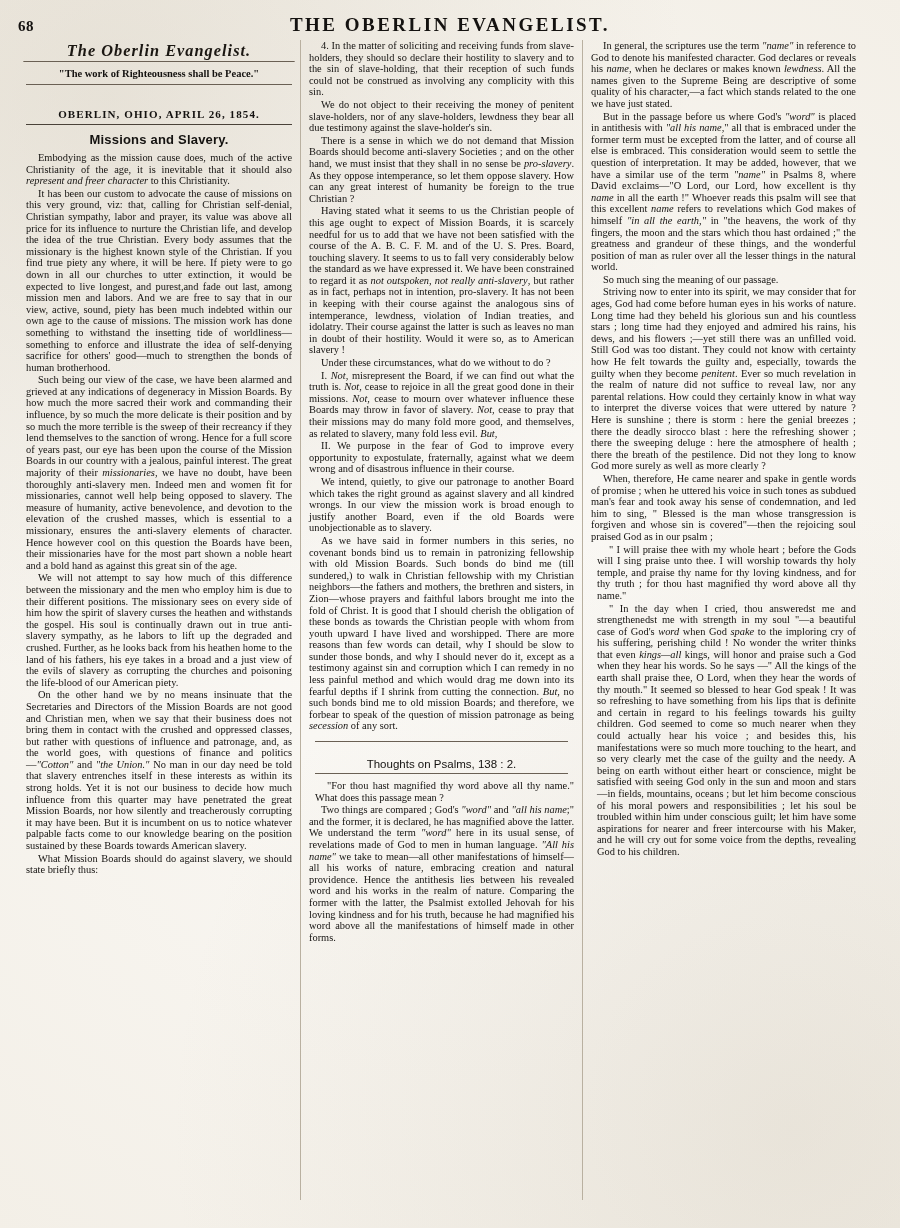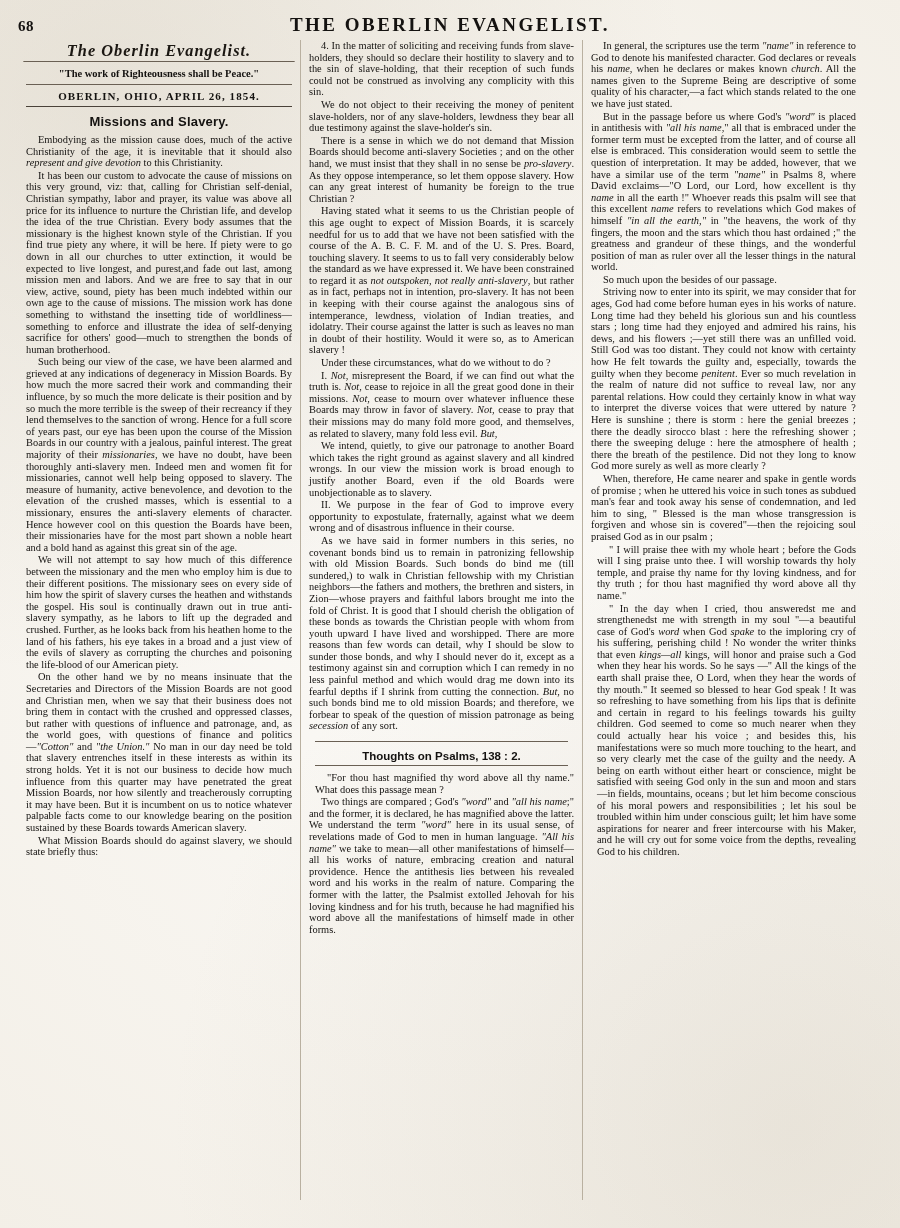--- a/index.html
+++ b/index.html
@@ -87,38 +87,39 @@
     font-family: "Liberation Serif", serif;
   }
   .dateline {
     text-align: center;
     font-size: 11px;
     font-weight: bold;
     letter-spacing: 1.1px;
     padding: 5px 0 4px 0;
     border-bottom: 1.5px solid #4a4239;
     font-family: "Liberation Serif", serif;
+    margin-top: 18px;
   }
   .headline {
     text-align: center;
     font-size: 13px;
     font-weight: bold;
     padding: 7px 0 5px 0;
     font-family: "Liberation Sans", sans-serif;
     letter-spacing: 0.2px;
   }
   .subhead {
     text-align: center;
     font-size: 11.5px;
-    font-weight: bold;
+    font-weight: normal;
     font-family: "Liberation Sans", sans-serif;
     border-top: 1px solid #6a6054;
     border-bottom: 1px solid #6a6054;
     margin: 9px 6px 6px 6px;
-    padding: 8px 0 3px 0;
+    padding: 16px 0 3px 0;
   }
   p.body {
     font-size: 10.4px;
     line-height: 11.6px;
     text-align: justify;
     margin: 0 0 1px 0;
     text-indent: 12px;
     font-family: "Liberation Serif", serif;
     hyphens: auto;
     -webkit-hyphens: auto;
@@ -141,51 +142,51 @@
   </div>
 
   <div class="columns">
 
     <div class="col">
       <div class="nameplate">The Oberlin Evangelist.</div>
       <div class="motto">"The work of Righteousness shall be Peace."</div>
       <div class="dateline">OBERLIN, OHIO, APRIL 26, 1854.</div>
       <div class="headline">Missions and Slavery.</div>
 
-      <p class="body">Embodying as the mission cause does, much of the active Christianity of the age, it is inevitable that it should also <i>represent and give devotion</i> to this Christianity.</p>
+      <p class="body">Embodying as the mission cause does, much of the active Christianity of the age, it is inevitable that it should also <i>represent and freer character</i> to this Christianity.</p>
       <p class="body">It has been our custom to advocate the cause of missions on this very ground, viz: that, calling for Christian self-denial, Christian sympathy, labor and prayer, its value was above all price for its influence to nurture the Christian life, and develop the idea of the true Christian. Every body assumes that the missionary is the highest known style of the Christian. If you find true piety any where, it will be here. If piety were to go down in all our churches to utter extinction, it would be expected to live longest, and purest,and fade out last, among mission men and labors. And we are free to say that in our view, active, sound, piety has been much indebted within our own age to the cause of missions. The mission work has done something to withstand the insetting tide of worldliness—something to enforce and illustrate the idea of self-denying sacrifice for others' good—much to strengthen the bonds of human brotherhood.</p>
       <p class="body">Such being our view of the case, we have been alarmed and grieved at any indications of degeneracy in Mission Boards. By how much the more sacred their work and commanding their influence, by so much the more delicate is their position and by so much the more terrible is the sweep of their recreancy if they lend themselves to the sanction of wrong. Hence for a full score of years past, our eye has been upon the course of the Mission Boards in our country with a jealous, painful interest. The great majority of their <i>missionaries</i>, we have no doubt, have been thoroughly anti-slavery men. Indeed men and women fit for missionaries, cannot well help being opposed to slavery. The measure of humanity, active benevolence, and devotion to the elevation of the crushed masses, which is essential to a missionary, ensures the anti-slavery elements of character. Hence however cool on this question the Boards have been, their missionaries have for the most part shown a noble heart and a bold hand as against this great sin of the age.</p>
       <p class="body">We will not attempt to say how much of this difference between the missionary and the men who employ him is due to their different positions. The missionary sees on every side of him how the spirit of slavery curses the heathen and withstands the gospel. His soul is continually drawn out in true anti-slavery sympathy, as he labors to lift up the degraded and crushed. Further, as he looks back from his heathen home to the land of his fathers, his eye takes in a broad and a just view of the evils of slavery as corrupting the churches and poisoning the life-blood of our American piety.</p>
       <p class="body">On the other hand we by no means insinuate that the Secretaries and Directors of the Mission Boards are not good and Christian men, when we say that their business does not bring them in contact with the crushed and oppressed classes, but rather with questions of influence and patronage, and, as the world goes, with questions of finance and politics—<i>"Cotton"</i> and <i>"the Union."</i> No man in our day need be told that slavery entrenches itself in these interests as within its strong holds. Yet it is not our business to decide how much influence from this quarter may have penetrated the great Mission Boards, nor how silently and treacherously corrupting it may have been. But it is incumbent on us to notice whatever palpable facts come to our knowledge bearing on the position sustained by these Boards towards American slavery.</p>
       <p class="body">What Mission Boards should do against slavery, we should state briefly thus:</p>
     </div>
 
     <div class="col">
 
       <p class="body">4. In the matter of soliciting and receiving funds from slave-holders, they should so declare their hostility to slavery and to the sin of slave-holding, that their reception of such funds could not be construed as involving any complicity with this sin.</p>
       <p class="body">We do not object to their receiving the money of penitent slave-holders, nor of any slave-holders, lewdness they bear all due testimony against the slave-holder's sin.</p>
       <p class="body">There is a sense in which we do not demand that Mission Boards should become anti-slavery Societies ; and on the other hand, we must insist that they shall in no sense be <i>pro-slavery</i>. As they oppose intemperance, so let them oppose slavery. How can any great interest of humanity be foreign to the true Christian ?</p>
       <p class="body">Having stated what it seems to us the Christian people of this age ought to expect of Mission Boards, it is scarcely needful for us to add that we have not been satisfied with the course of the A. B. C. F. M. and of the U. S. Pres. Board, touching slavery. It seems to us to fall very considerably below the standard as we have expressed it. We have been constrained to regard it as <i>not outspoken, not really anti-slavery</i>, but rather as in fact, perhaps not in intention, pro-slavery. It has not been in keeping with their course against the analogous sins of intemperance, lewdness, violation of Indian treaties, and idolatry. Their course against the latter is such as leaves no man in doubt of their hostility. Would it were so, as to American slavery !</p>
       <p class="body">Under these circumstances, what do we without to do ?</p>
       <p class="body">I. <i>Not</i>, misrepresent the Board, if we can find out what the truth is. <i>Not</i>, cease to rejoice in all the great good done in their missions. <i>Not</i>, cease to mourn over whatever influence these Boards may throw in favor of slavery. <i>Not</i>, cease to pray that their missions may do many fold more good, and themselves, as related to slavery, many fold less evil. <i>But</i>,</p>
+      <p class="body">II. We purpose in the fear of God to improve every opportunity to expostulate, fraternally, against what we deem wrong and of disastrous influence in their course.</p>
       <p class="body">We intend, quietly, to give our patronage to another Board which takes the right ground as against slavery and all kindred wrongs. In our view the mission work is broad enough to justify another Board, even if the old Boards were unobjectionable as to slavery.</p>
-      <p class="body">II. We purpose in the fear of God to improve every opportunity to expostulate, fraternally, against what we deem wrong and of disastrous influence in their course.</p>
       <p class="body">As we have said in former numbers in this series, no covenant bonds bind us to remain in patronizing fellowship with old Mission Boards. Such bonds do bind me (till sundered,) to walk in Christian fellowship with my Christian neighbors—the fathers and mothers, the brethren and sisters, in Zion—whose prayers and faithful labors brought me into the fold of Christ. It is good that I should cherish the obligation of these bonds as towards the Christian people with whom from youth upward I have lived and worshipped. There are more reasons than few words can detail, why I should be slow to sunder those bonds, and why I should never do it, except as a testimony against sin and corruption which I can remedy in no less painful method and which would drag me down into its fearful depths if I shrink from cutting the connection. <i>But</i>, no such bonds bind me to old mission Boards; and therefore, we forbear to speak of the question of mission patronage as being <i>secession</i> of any sort.</p>
 
       <div class="subhead">Thoughts on Psalms, 138 : 2.</div>
 
       <p class="body quote">"For thou hast magnified thy word above all thy name." What does this passage mean ?</p>
       <p class="body">Two things are compared ; God's <i>"word"</i> and <i>"all his name</i>;" and the former, it is declared, he has magnified above the latter. We understand the term <i>"word"</i> here in its usual sense, of revelations made of God to men in human language. <i>"All his name"</i> we take to mean—all other manifestations of himself—all his works of nature, embracing creation and natural providence. Hence the antithesis lies between his revealed word and his works in the realm of nature. Comparing the former with the latter, the Psalmist extolled Jehovah for his loving kindness and for his truth, because he had magnified his word above all the manifestations of himself made in other forms.</p>
     </div>
 
     <div class="col">
 
-      <p class="body">In general, the scriptures use the term <i>"name"</i> in reference to God to denote his manifested character. God declares or reveals his <i>name</i>, when he declares or makes known <i>church</i>. All the names given to the Supreme Being are descriptive of some quality of his character,—a fact which stands related to the one we have just stated.</p>
+      <p class="body">In general, the scriptures use the term <i>"name"</i> in reference to God to denote his manifested character. God declares or reveals his <i>name</i>, when he declares or makes known <i>lewdness</i>. All the names given to the Supreme Being are descriptive of some quality of his character,—a fact which stands related to the one we have just stated.</p>
       <p class="body">But in the passage before us where God's <i>"word"</i> is placed in antithesis with <i>"all his name</i>," all that is embraced under the former term must be excepted from the latter, and of course all else is embraced. This consideration would seem to settle the question of interpretation. It may be added, however, that we have a similar use of the term <i>"name"</i> in Psalms 8, where David exclaims—"O Lord, our Lord, how excellent is thy <i>name</i> in all the earth !" Whoever reads this psalm will see that this excellent <i>name</i> refers to revelations which God makes of himself <i>"in all the earth,"</i> in "the heavens, the work of thy fingers, the moon and the stars which thou hast ordained ;" the greatness and grandeur of these things, and the wonderful position of man as ruler over all the lesser things in the natural world.</p>
-      <p class="body">So much upon the besides of our passage.</p>
+      <p class="body">So much sing the meaning of our passage.</p>
       <p class="body">Striving now to enter into its spirit, we may consider that for ages, God had come before human eyes in his works of nature. Long time had they beheld his glorious sun and his countless stars ; long time had they enjoyed and admired his rains, his dews, and his flowers ;—yet still there was an unfilled void. Still God was too distant. They could not know with certainty how He felt towards the guilty and, especially, towards the guilty when they become <i>penitent</i>. Ever so much revelation in the realm of nature did not suffice to reveal law, nor any parental relations. How could they certainly know in what way to interpret the diverse voices that were uttered by nature ? Here is sunshine ; there is storm : here the genial breezes ; there the deadly sirocco blast : here the refreshing shower ; there the sweeping deluge : here the atmosphere of health ; there the breath of the pestilence. Did not they long to know God more surely as well as more clearly ?</p>
       <p class="body">When, therefore, He came nearer and spake in gentle words of promise ; when he uttered his voice in such tones as subdued man's fear and took away his sense of condemnation, and led him to sing, " Blessed is the man whose transgression is forgiven and whose sin is covered"—then the rejoicing soul praised God as in our psalm ;</p>
       <p class="body quote">" I will praise thee with my whole heart ; before the Gods will I sing praise unto thee. I will worship towards thy holy temple, and praise thy name for thy loving kindness, and for thy truth ; for thou hast magnified thy word above all thy name."</p>
       <p class="body quote">" In the day when I cried, thou answeredst me and strengthenedst me with strength in my soul "—a beautiful case of God's <i>word</i> when God <i>spake</i> to the imploring cry of his suffering, perishing child ! No wonder the writer thinks that even <i>kings—all</i> kings, will honor and praise such a God when they hear his words. So he says —" All the kings of the earth shall praise thee, O Lord, when they hear the words of thy mouth." It seemed so blessed to hear God speak ! It was so refreshing to have something from his lips that is definite and certain in regard to his feelings towards his guilty children. God seemed to come so much nearer when they could actually hear his voice ; and besides this, his manifestations were so much more touching to the heart, and so very clearly met the case of the guilty and the needy. A being on earth without either heart or conscience, might be satisfied with seeing God only in the sun and moon and stars—in fields, mountains, oceans ; but let him become conscious of his moral powers and responsibilities ; let his soul be troubled within him under conscious guilt; let him have some aspirations for nearer and freer intercourse with his Maker, and he will cry out for some voice from the depths, revealing God to his children.</p>
     </div>
 
   </div>
 </div>
 
 </body></html>

